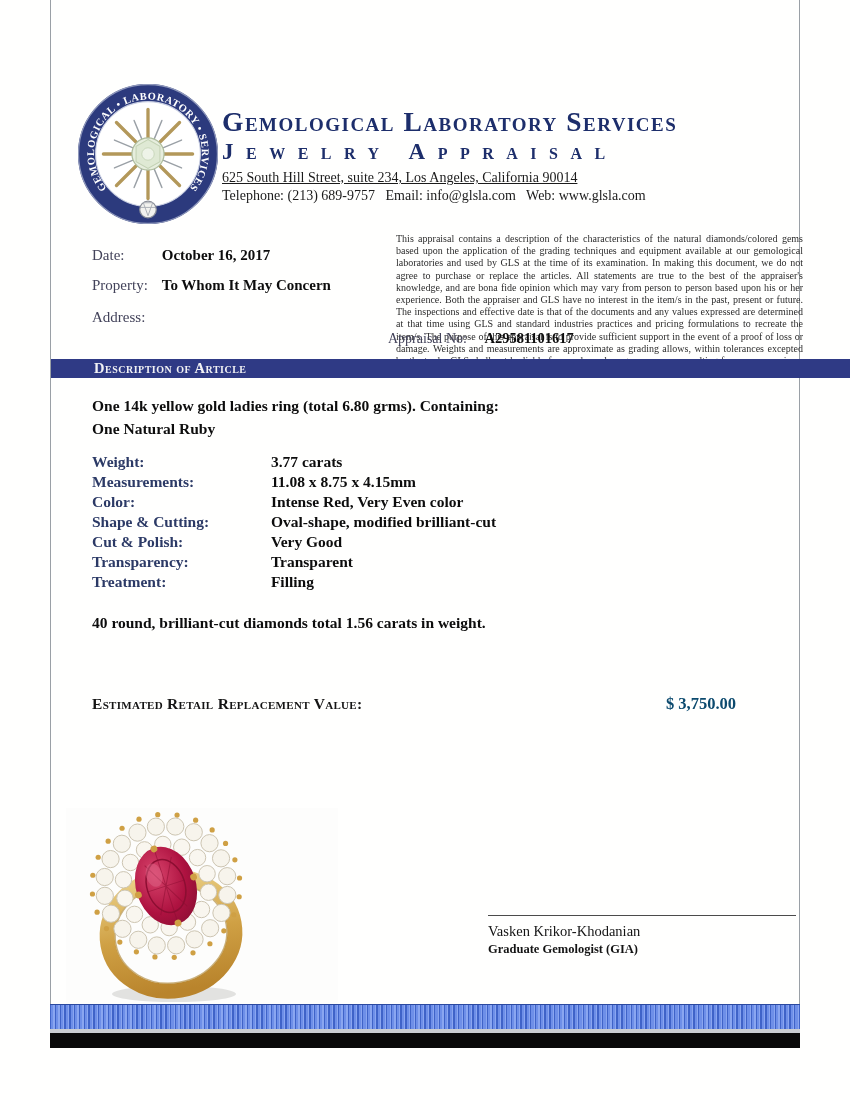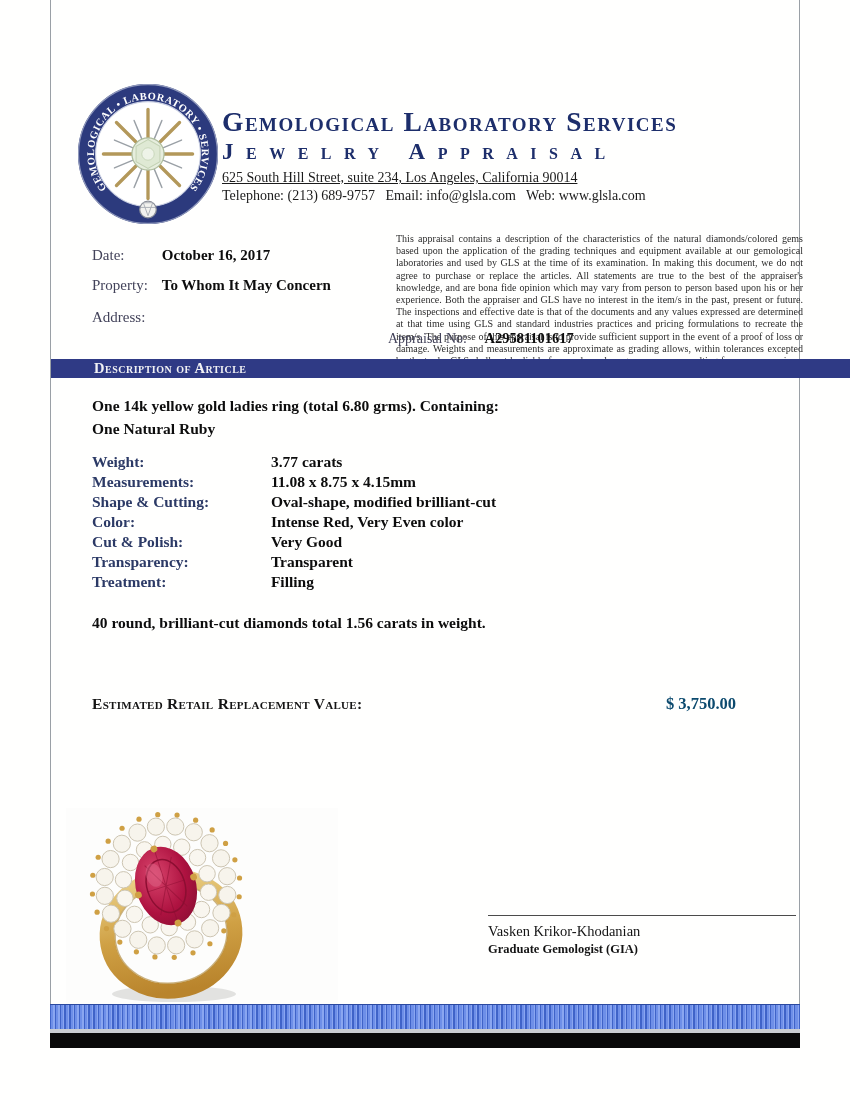--- a/index.html
+++ b/index.html
@@ -145,26 +145,26 @@
   <div class="attrs">
     <div class="attr-row">
       <span class="attr-label">Weight:</span>
       <span class="attr-value">3.77 carats</span>
     </div>
     <div class="attr-row">
       <span class="attr-label">Measurements:</span>
       <span class="attr-value">11.08 x 8.75 x 4.15mm</span>
     </div>
     <div class="attr-row">
+      <span class="attr-label">Color:</span>
+      <span class="attr-value">Intense Red, Very Even color</span>
+    </div>
+    <div class="attr-row">
       <span class="attr-label">Shape &amp; Cutting:</span>
       <span class="attr-value">Oval-shape, modified brilliant-cut</span>
-    </div>
-    <div class="attr-row">
-      <span class="attr-label">Color:</span>
-      <span class="attr-value">Intense Red, Very Even color</span>
     </div>
     <div class="attr-row">
       <span class="attr-label">Cut &amp; Polish:</span>
       <span class="attr-value">Very Good</span>
     </div>
     <div class="attr-row">
       <span class="attr-label">Transparency:</span>
       <span class="attr-value">Transparent</span>
     </div>
     <div class="attr-row">

